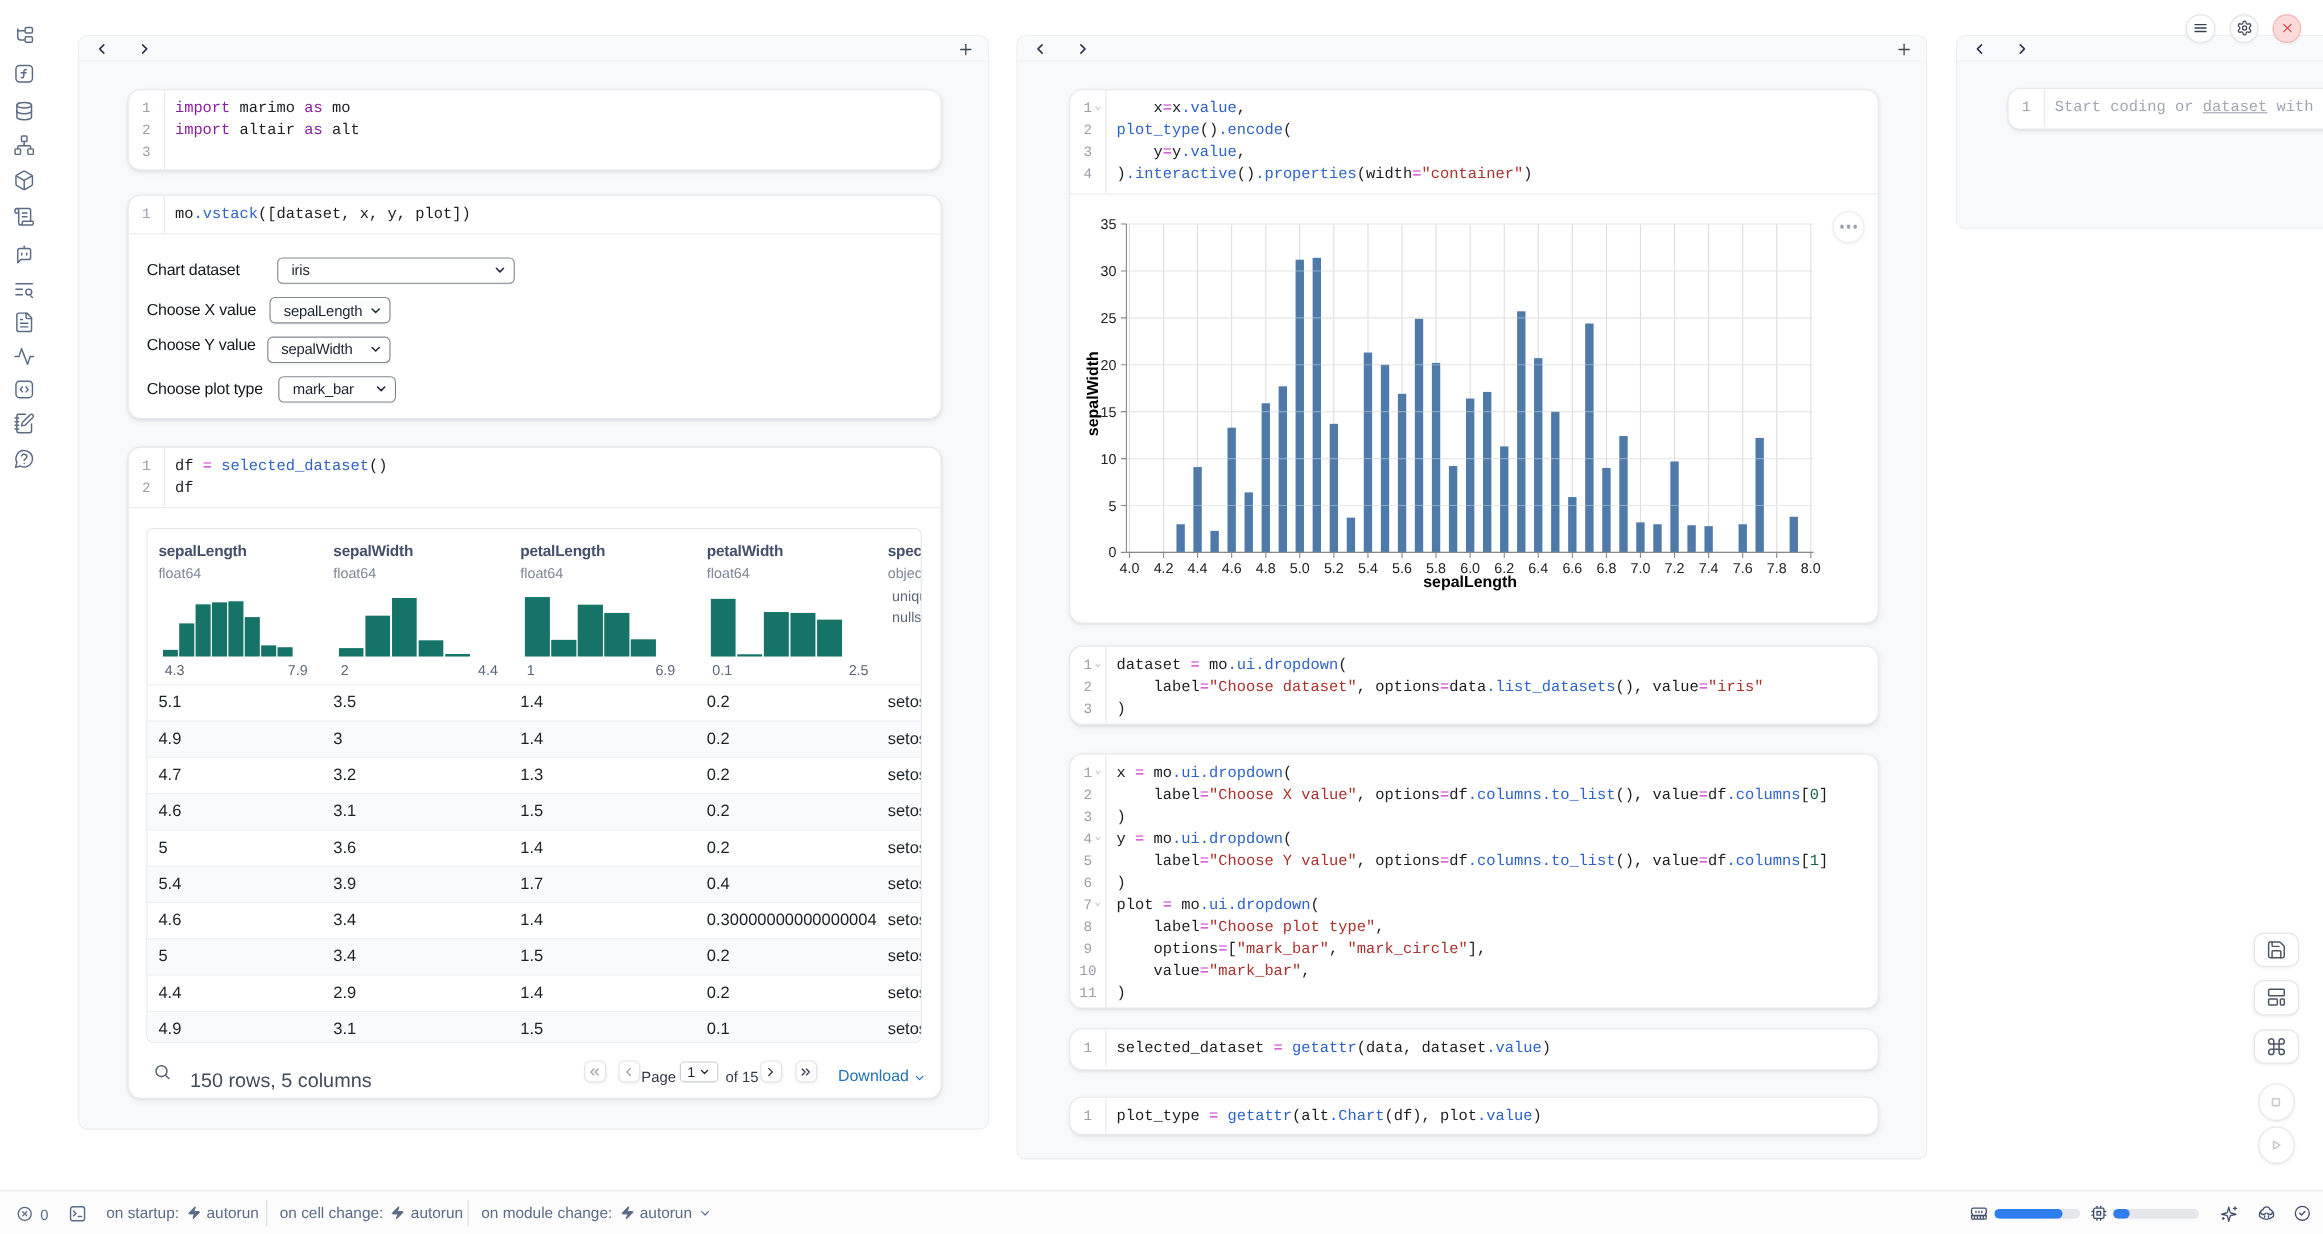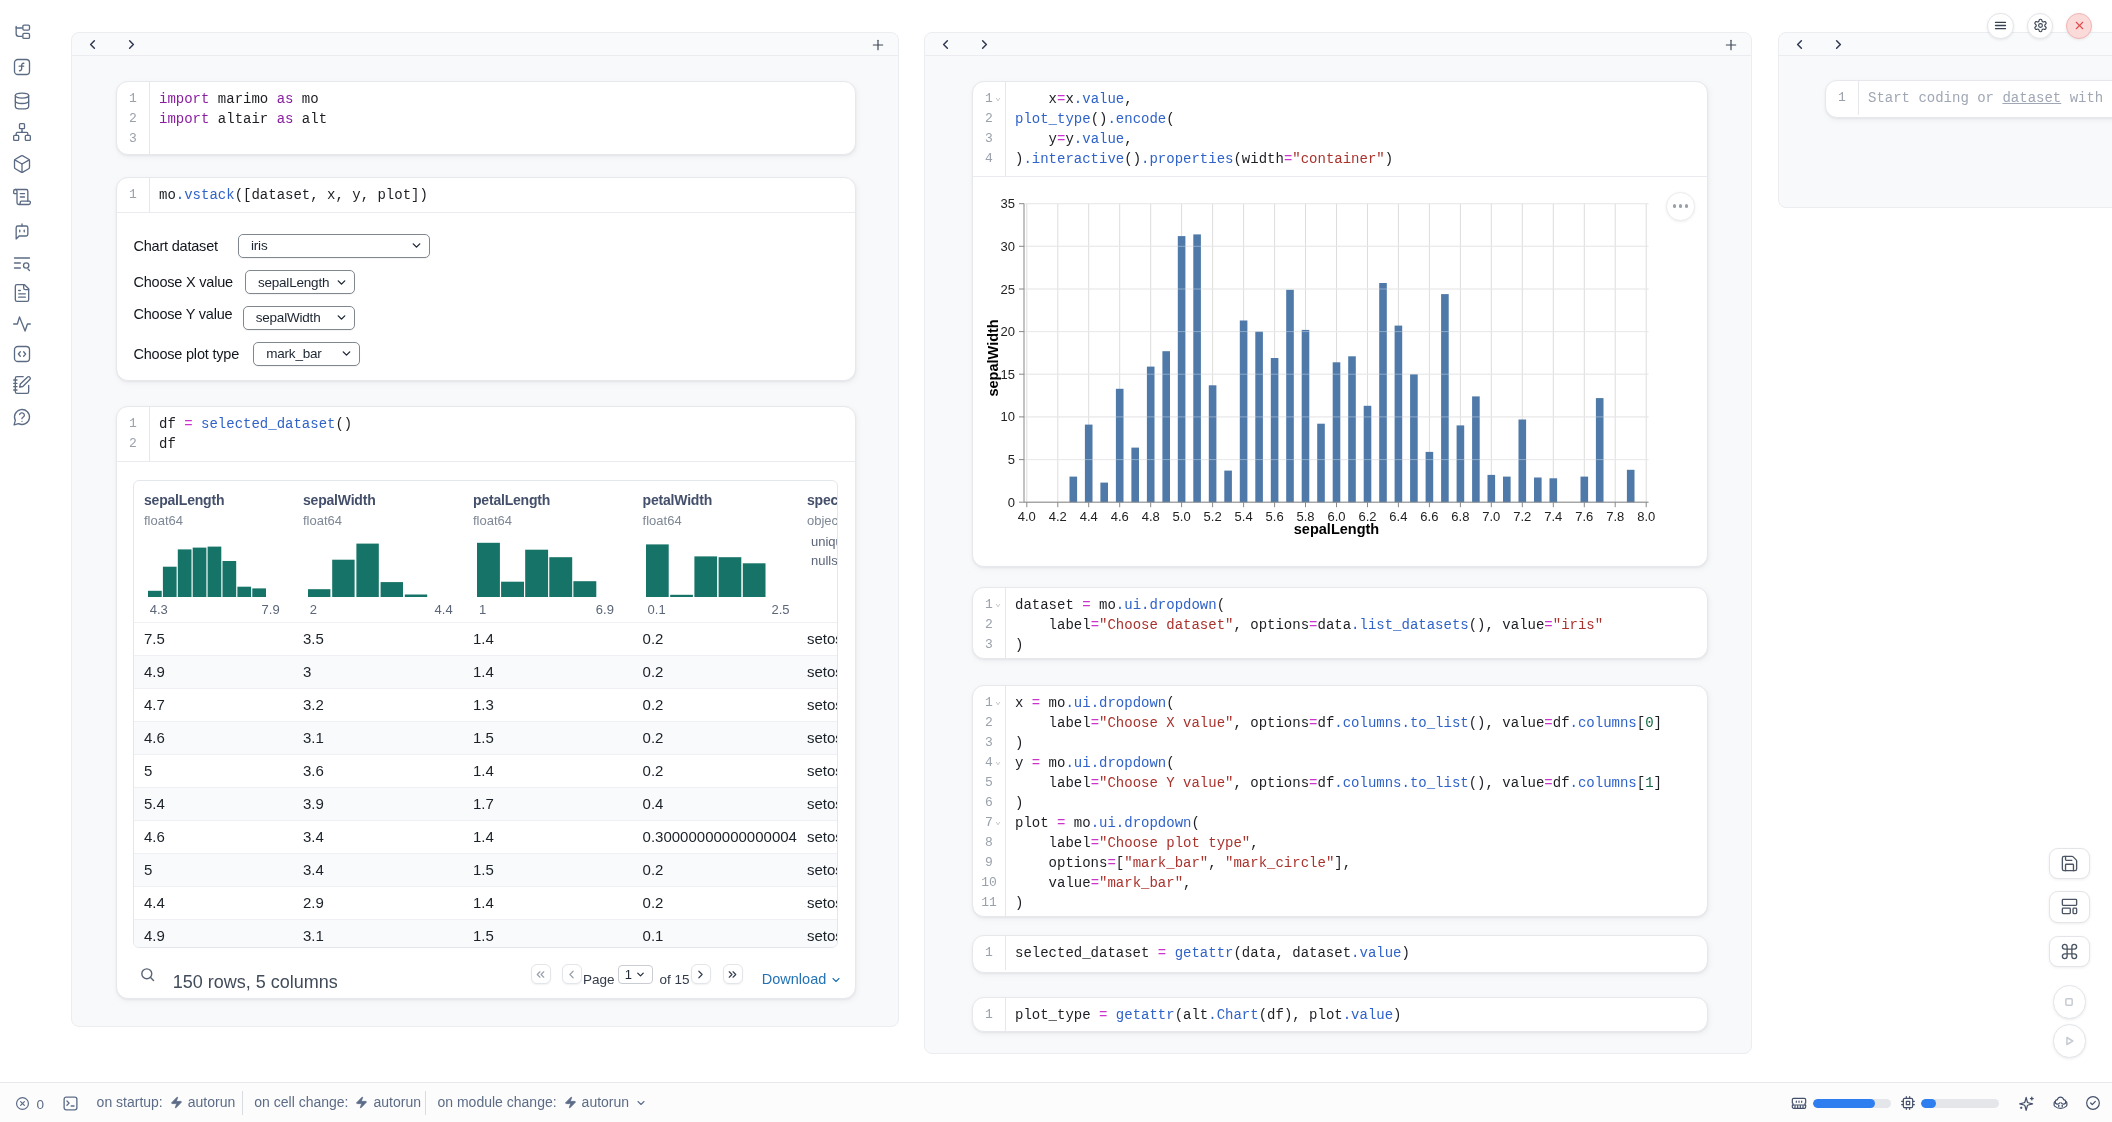--- a/index.html
+++ b/index.html
@@ -178,21 +178,21 @@
         <div class="gln">1</div>
       </div>
       <div class="codecol">
         <div class="cl">mo<span class="fn">.vstack</span>([dataset, x, y, plot])</div>
       </div>
     </div>
     <div class="divider"></div>
     <div style="position:absolute;left:16.4px;top:56.1px;height:24px;display:flex;align-items:center">
       <span class="ddlabel">Chart dataset</span>
     </div>
-    <div class="dd" style="left:121px;top:56.1px;width:192px">
+    <div class="dd" style="left:135px;top:56.1px;width:216px">
       <span>iris</span>
       <span class="ddc">
         <svg width="13" height="13" viewBox="0 0 24 24" fill="none" stroke="#1f2937" stroke-width="2.6" stroke-linecap="round" stroke-linejoin="round" style="">
           <path d="m6 9 6 6 6-6"></path>
         </svg>
       </span>
     </div>
     <div style="position:absolute;left:16.4px;top:92.4px;height:24px;display:flex;align-items:center">
       <span class="ddlabel">Choose X value</span>
     </div>
@@ -293,21 +293,21 @@
       </div>
       <div class="mm" style="left:344.5px;top:121px;width:135px">
         <span>1</span>
         <span>6.9</span>
       </div>
       <div class="mm" style="left:513.2px;top:121px;width:142px">
         <span>0.1</span>
         <span>2.5</span>
       </div>
       <div class="trow" style="top:140.7px;"></div>
-      <div class="td" style="left:9.6px;top:140.7px">7.5</div>
+      <div class="td" style="left:9.6px;top:140.7px">5.1</div>
       <div class="td" style="left:168.6px;top:140.7px">3.5</div>
       <div class="td" style="left:338.6px;top:140.7px">1.4</div>
       <div class="td" style="left:508.2px;top:140.7px">0.2</div>
       <div class="td" style="left:672.6px;top:140.7px">setosa</div>
       <div class="trow" style="top:173.7px;background:#f9fafb;"></div>
       <div class="td" style="left:9.6px;top:173.7px">4.9</div>
       <div class="td" style="left:168.6px;top:173.7px">3</div>
       <div class="td" style="left:338.6px;top:173.7px">1.4</div>
       <div class="td" style="left:508.2px;top:173.7px">0.2</div>
       <div class="td" style="left:672.6px;top:173.7px">setosa</div>

